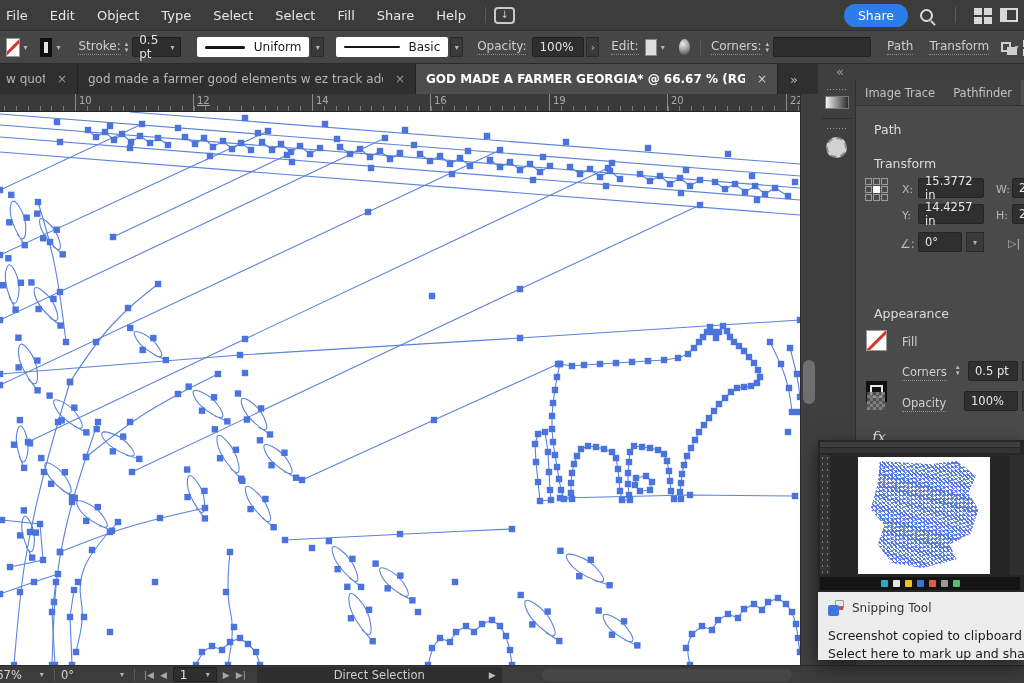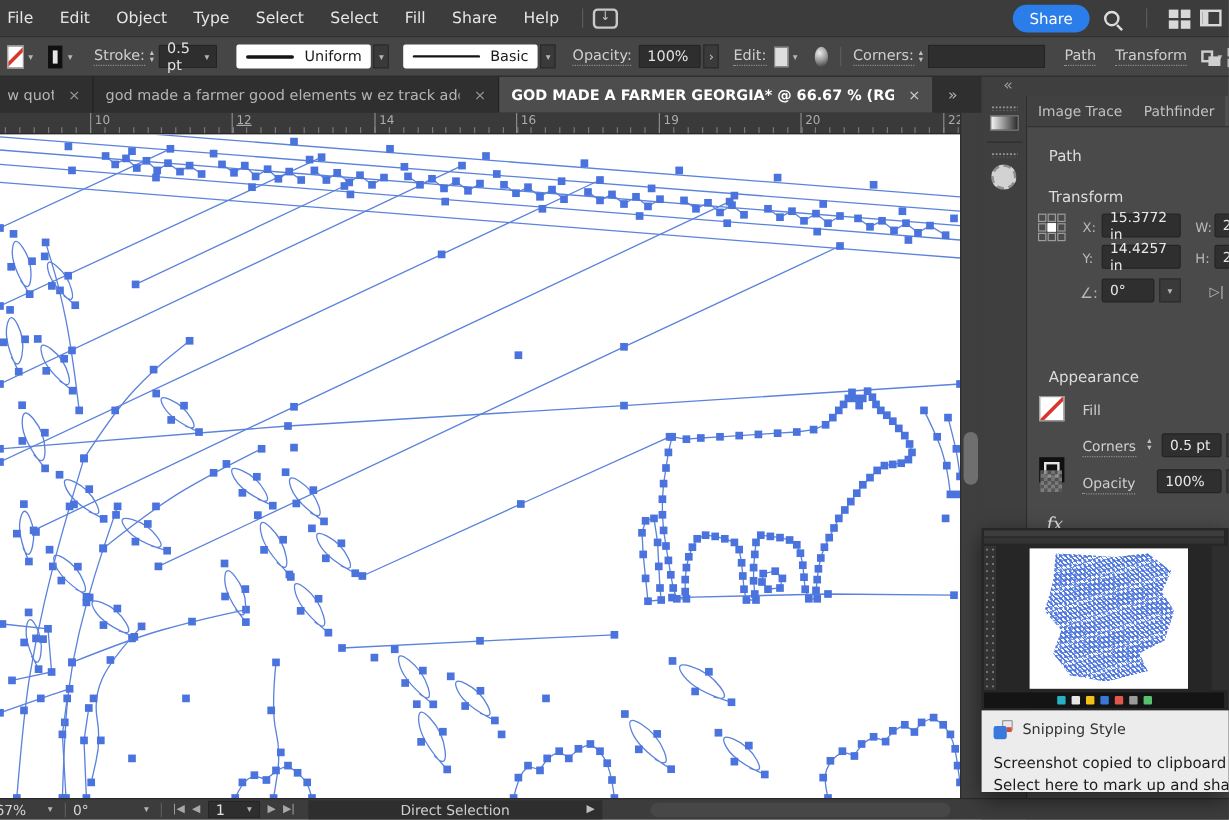--- a/index.html
+++ b/index.html
@@ -886,21 +886,21 @@
         <div class="tico" style="background: rgb(87, 193, 110);"></div>
       </div>
   </div>
   <div id="nbody">
     <div style="display:flex;align-items:center">
       <div class="snicon">
           <span class="b2"></span>
           <span class="b1"></span>
           <span class="b3"></span>
         </div>
-      <span class="title">Snipping Style</span>
+      <span class="title">Snipping Tool</span>
     </div>
     <div class="line" style="margin-top:12px">Screenshot copied to clipboard and sav</div>
     <div class="line" style="margin-top:3px">Select here to mark up and share the im</div>
   </div>
 </div>
 
 <div id="statusbar" class="abs">
   <span style="margin-left:-22px;white-space:nowrap">66.67%</span>
   <span class="chev" style="margin-left:14px">▾</span>
   <div class="vdiv" style="height:12px;margin:0 6px"></div>

